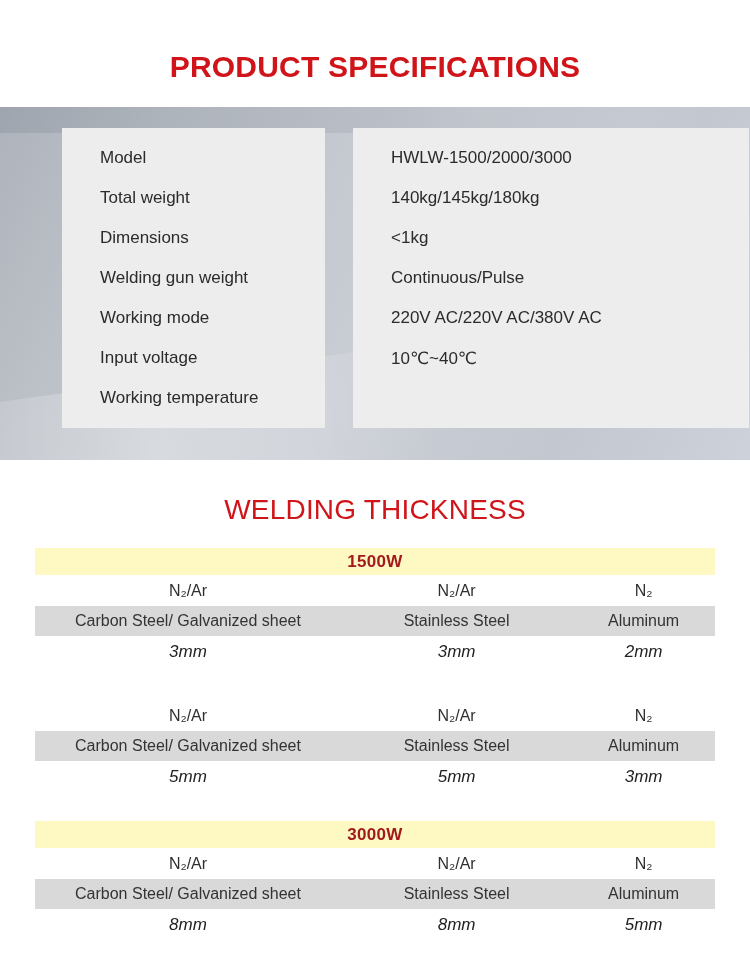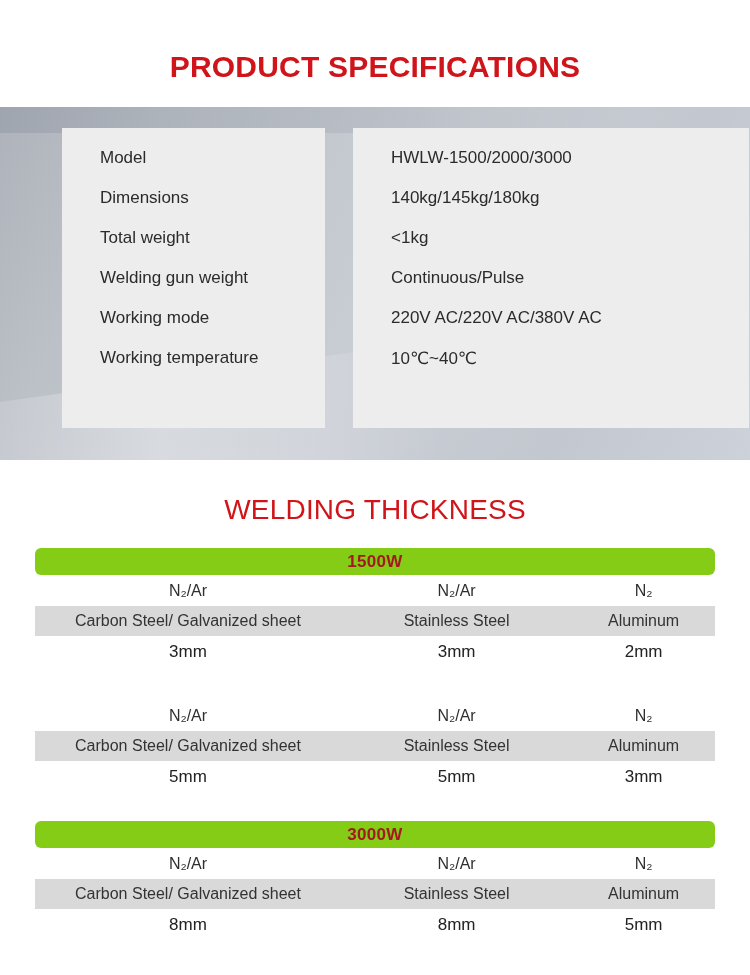--- a/index.html
+++ b/index.html
@@ -84,65 +84,65 @@
     letter-spacing: 0.2px;
     color: #d0151a;
   }
 
   
   .ttable { width: 680px; margin: 0 auto 32px auto; }
   .ttable:last-child { margin-bottom: 0; }
   .ttable + .ttable.t3 { margin-bottom: 0; }
   .bar {
     height: 27px;
-    background: #84cc16;
+    background: #fef9c3;
     display: flex;
     align-items: center;
     justify-content: center;
-    border-radius: 6px;
   }
   .bar span {
     color: #a4191d;
     font-weight: 700;
     font-size: 17px;
     letter-spacing: 0.3px;
   }
   .trow { display: flex; width: 100%; }
   .trow .cell {
     display: flex;
     align-items: center;
     justify-content: center;
     text-align: center;
     white-space: nowrap;
   }
   .cell.c1 { width: 45%; }
   .cell.c2 { width: 34%; }
   .cell.c3 { width: 21%; }
   .row-gas { height: 31px; background: #ffffff; font-size: 16px; color: #2f2f2f; }
   .row-material { height: 30px; background: #d9d9d9; font-size: 16px; color: #333333; }
-  .row-value { height: 32px; background: #ffffff; font-size: 17px; color: #222222; }
+  .row-value { height: 32px; background: #ffffff; font-size: 17px; color: #222222; font-style: italic; }
   .m2 { margin-bottom: 28px; }
 </style>
 </head>
 <body>
 
 <div class="page">
 
   <div class="header">
     <h1>PRODUCT SPECIFICATIONS</h1>
   </div>
 
   <div class="hero">
     <div class="cards">
       <div class="card card-labels">
         <div class="spec-row">Model</div>
+        <div class="spec-row">Total weight</div>
         <div class="spec-row">Dimensions</div>
-        <div class="spec-row">Total weight</div>
         <div class="spec-row">Welding gun weight</div>
         <div class="spec-row">Working mode</div>
+        <div class="spec-row">Input voltage</div>
         <div class="spec-row">Working temperature</div>
       </div>
       <div class="card card-values">
         <div class="spec-row">HWLW-1500/2000/3000</div>
         <div class="spec-row">140kg/145kg/180kg</div>
         <div class="spec-row">&lt;1kg</div>
         <div class="spec-row">Continuous/Pulse</div>
         <div class="spec-row">220V AC/220V AC/380V AC</div>
         <div class="spec-row">10℃~40℃</div>
       </div>

